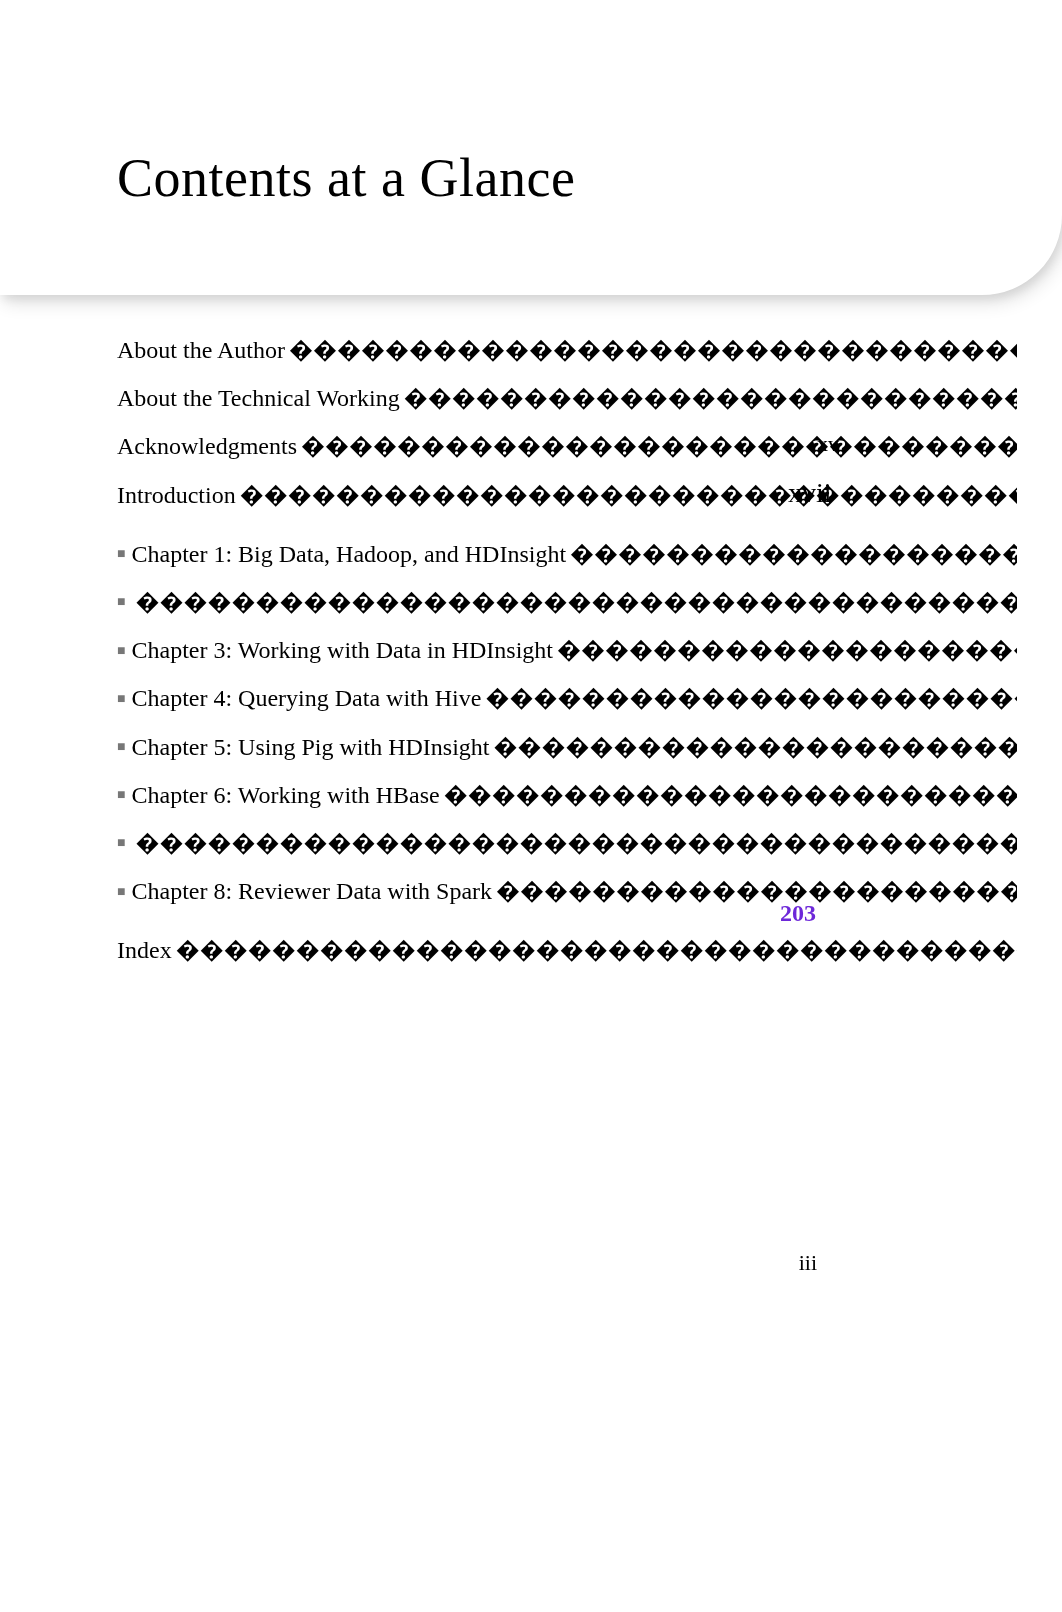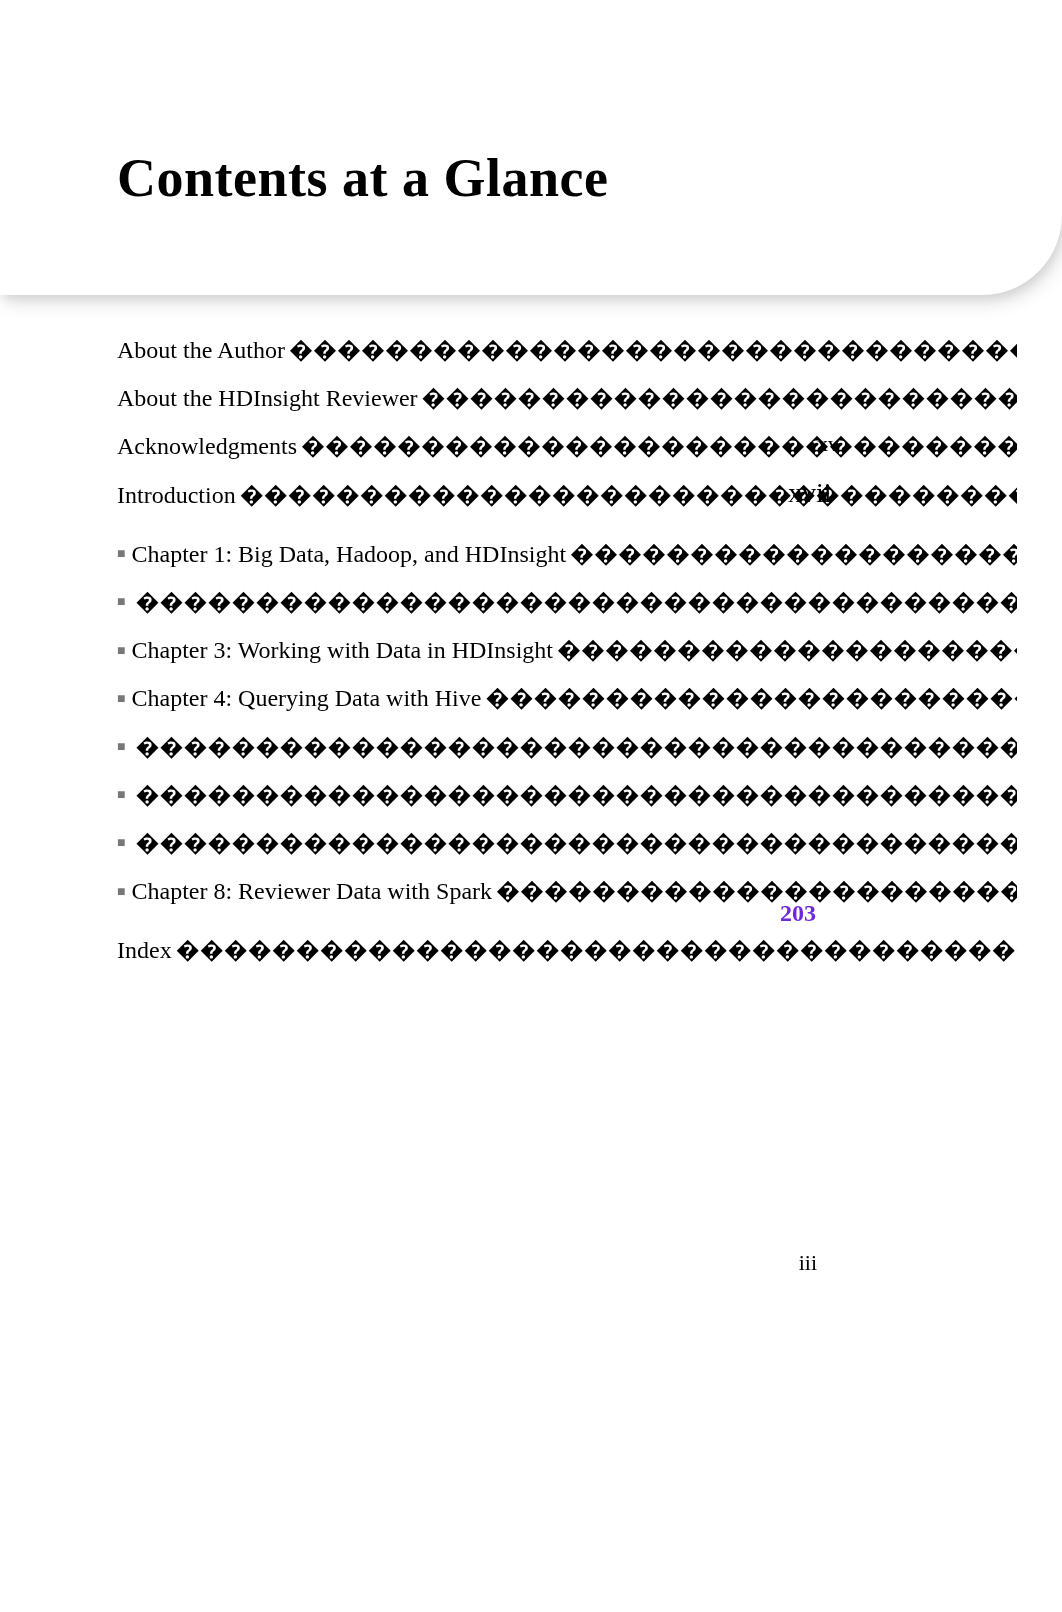--- a/index.html
+++ b/index.html
@@ -21,21 +21,21 @@
       height: 295px;
       border-bottom-right-radius: 80px;
       box-shadow: 4px 8px 18px rgba(0,0,0,0.12), 2px 4px 10px rgba(0,0,0,0.08);
       background: #ffffff;
     }
     .page-title {
       position: absolute;
       left: 117px;
       top: 147px;
       font-size: 54px;
-      font-weight: bold;
+      font-weight: normal;
       color: #000000;
       letter-spacing: 0.5px;
     }
     .content-area {
       position: absolute;
       left: 117px;
       top: 335px;
       width: 900px;
     }
     .toc-line {
@@ -110,21 +110,21 @@
 </div>
 
 <div class="content-area">
 
   <div class="front-matter">
     <div class="toc-line">
       <span class="toc-title">About the Author </span>
       <span class="leader">������������������������������������������������������������</span>
     </div>
     <div class="toc-line">
-      <span class="toc-title">About the HDInsight Reviewer </span>
+      <span class="toc-title">About the Technical Working </span>
       <span class="leader">������������������������������������������������������������</span>
     </div>
     <div class="toc-line">
       <span class="toc-title">Acknowledgments</span>
       <span class="leader">������������������������������������������������������������</span>
     </div>
     <div class="toc-line">
       <span class="toc-title">Introduction</span>
       <span class="leader">������������������������������������������������������������</span>
     </div>
@@ -145,24 +145,26 @@
       <span class="toc-title">Chapter 3: Working with Data in HDInsight </span>
       <span class="leader">������������������������������������������������������������</span>
     </div>
     <div class="toc-line">
       <span class="toc-bullet">■</span>
       <span class="toc-title">Chapter 4: Querying Data with Hive </span>
       <span class="leader">������������������������������������������������������������</span>
     </div>
     <div class="toc-line">
       <span class="toc-bullet">■</span>
+      <span class="toc-title">Chapter 5: Using Pig with HDInsight </span>
       <span class="leader">������������������������������������������������������������</span>
     </div>
     <div class="toc-line">
       <span class="toc-bullet">■</span>
+      <span class="toc-title">Chapter 6: Working with HBase </span>
       <span class="leader">������������������������������������������������������������</span>
     </div>
     <div class="toc-line">
       <span class="toc-bullet">■</span>
       <span class="leader">������������������������������������������������������������</span>
     </div>
     <div class="toc-line">
       <span class="toc-bullet">■</span>
       <span class="toc-title">Chapter 8: Reviewer Data with Spark </span>
       <span class="leader">������������������������������������������������������������</span>

